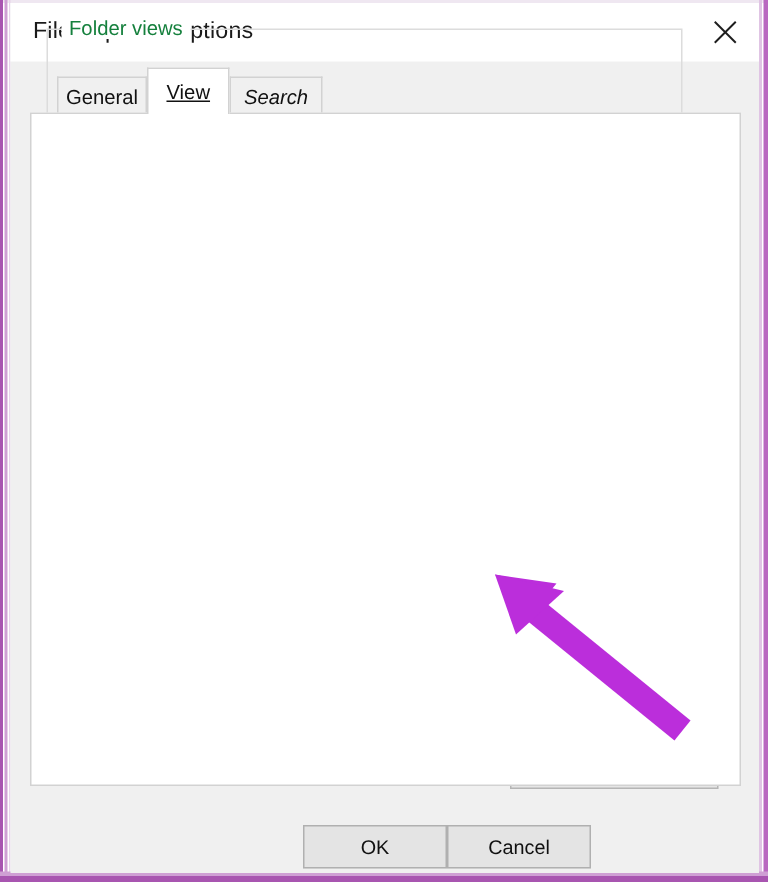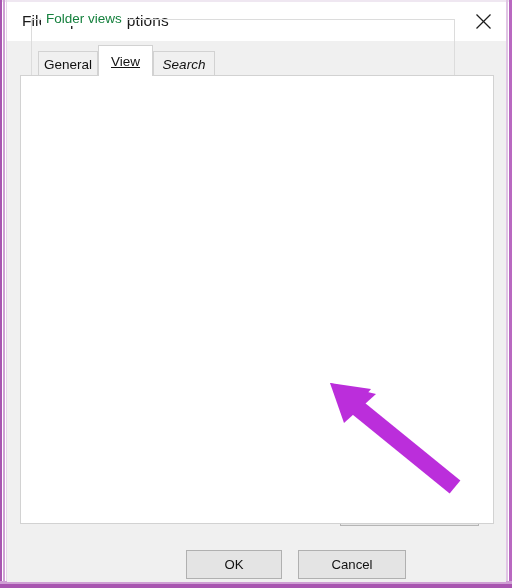--- a/index.html
+++ b/index.html
@@ -347,25 +347,25 @@
     box-sizing: border-box;
     height: 29px;
     font-size: 13.2px;
     display: flex;
     align-items: center;
     justify-content: center;
     cursor: default;
     white-space: nowrap;
   }
   #btn-ok {
-    left: 179px; top: 548px; width: 96px;
+    left: 195px; top: 548px; width: 96px;
     background: #e4e4e4; border: 1px solid #b0b0b0; color: #111;
   }
   #btn-cancel {
-    left: 291px; top: 548px; width: 108px;
+    left: 291px; top: 548px; width: 96px;
     background: #e4e4e4; border: 1px solid #b0b0b0; color: #111;
   }
   #btn-apply {
     left: 397px; top: 548px; width: 96px;
     background: #dedede; border: 1px solid #dedede; color: #a6a6a6;
   }
   #btn-apply .ul { text-decoration: underline; }
 
   
   #annotation-arrow {

